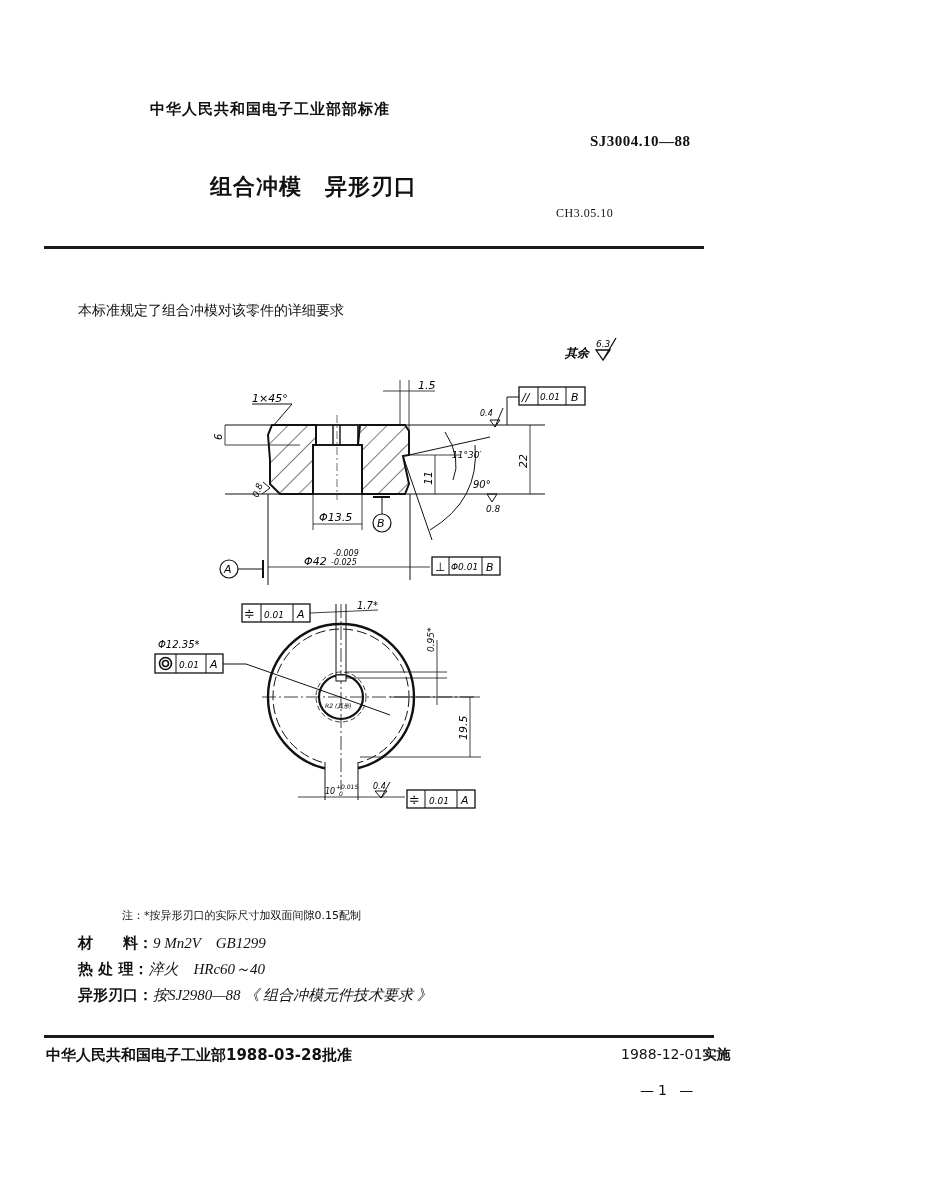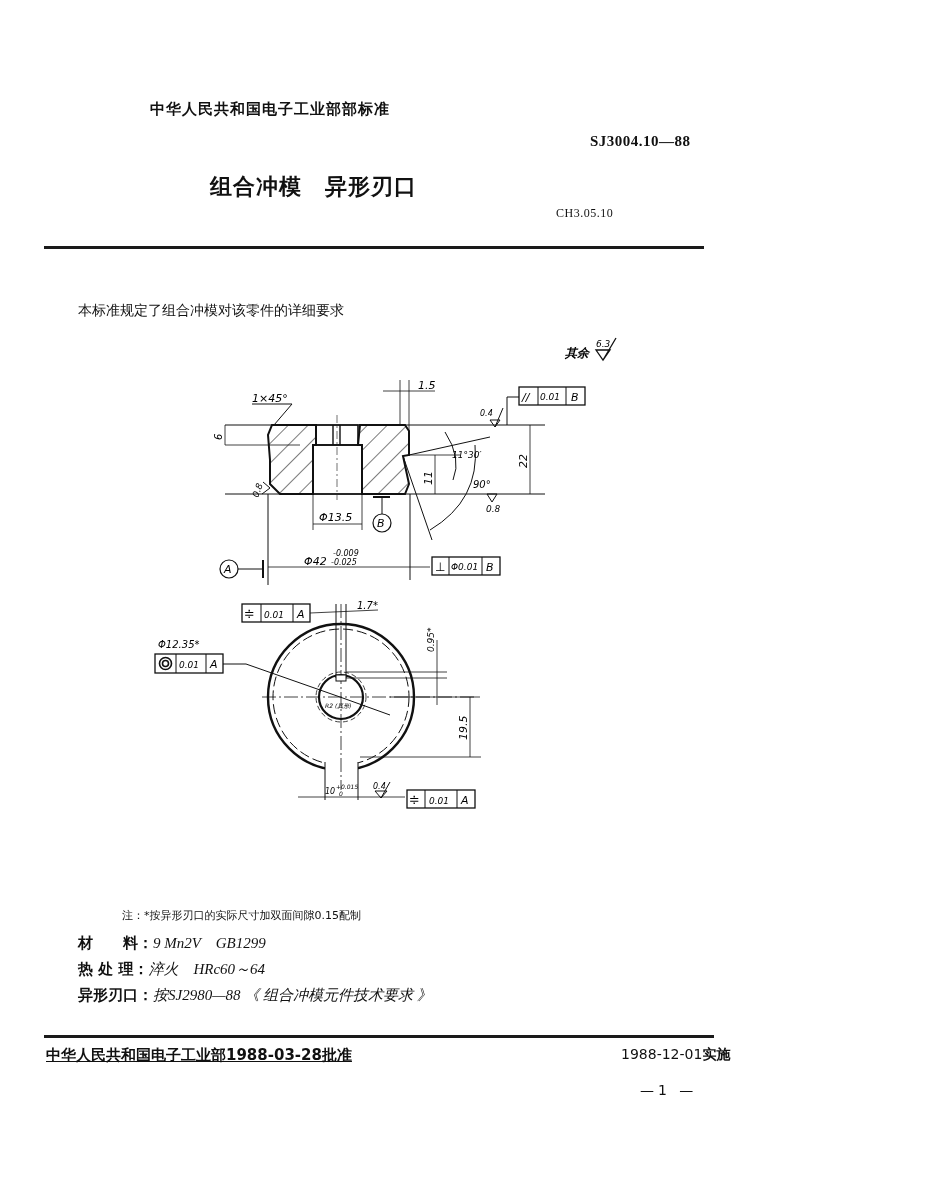--- a/index.html
+++ b/index.html
@@ -11,21 +11,21 @@
   .doc-title { left: 210px; top: 172px; font-size: 22px; font-weight: bold; letter-spacing: 1px; }
   .ch-no { left: 556px; top: 166px; font-family: "Liberation Serif", serif; font-size: 12px; letter-spacing: 0.5px; margin-top: 40px; }
   .rule-top { left: 44px; top: 246px; width: 660px; height: 3px; background: #1a1a1a; }
   .intro { left: 78px; top: 268px; font-size: 14px; margin-top: 34px; }
   .drawing { left: 0; top: 0; width: 950px; height: 900px; }
   .note { left: 122px; top: 908px; font-size: 11px; }
   .spec-row { left: 78px; font-size: 15px; }
   .spec-row .lbl { font-weight: bold; display: inline-block; }
   .spec-row .val { font-family: "Liberation Serif", serif; font-style: italic; }
   .rule-bot { left: 44px; top: 1035px; width: 670px; height: 3px; background: #1a1a1a; }
-  .approve { left: 46px; top: 1046px; font-size: 15px; font-weight: bold; text-decoration: underline; }
+  .approve { left: 46px; top: 1046px; font-size: 15px; font-weight: bold; }
   .impl { left: 598px; top: 1046px; font-size: 14px; margin-left: 23px; }
   .impl b { font-weight: bold; }
   .pageno { left: 640px; top: 1082px; font-size: 14px; letter-spacing: 4px; }
   svg text { font-family: "DejaVu Sans", sans-serif; font-style: italic; }
 </style>
 </head>
 <body>
 
 <div class="abs org-title">中华人民共和国电子工业部部标准</div>
 <div class="abs std-no">SJ3004.10—88</div>
@@ -201,21 +201,21 @@
     <text x="429" y="804" font-size="9">0.01</text>
     <text x="461" y="804" font-size="11">A</text>
   </g>
 </svg>
 
 <div class="abs note">注：*按异形刃口的实际尺寸加双面间隙0.15配制</div>
 <div class="abs spec-row" style="top:934px">
   <span class="lbl">材　　料：</span><span class="val">9 Mn2V　GB1299</span>
 </div>
 <div class="abs spec-row" style="top:960px">
-  <span class="lbl">热 处 理：</span><span class="val">淬火　HRc60～64</span>
+  <span class="lbl">热 处 理：</span><span class="val">淬火　HRc60～40</span>
 </div>
 <div class="abs spec-row" style="top:986px">
   <span class="lbl">异形刃口：</span><span class="val">按SJ2980—88 《 组合冲模元件技术要求 》</span>
 </div>
 
 <div class="abs rule-bot"></div>
 <div class="abs approve">中华人民共和国电子工业部1988-03-28批准</div>
 <div class="abs impl">
   <span>1988-12-01</span><b>实施</b>
 </div>

